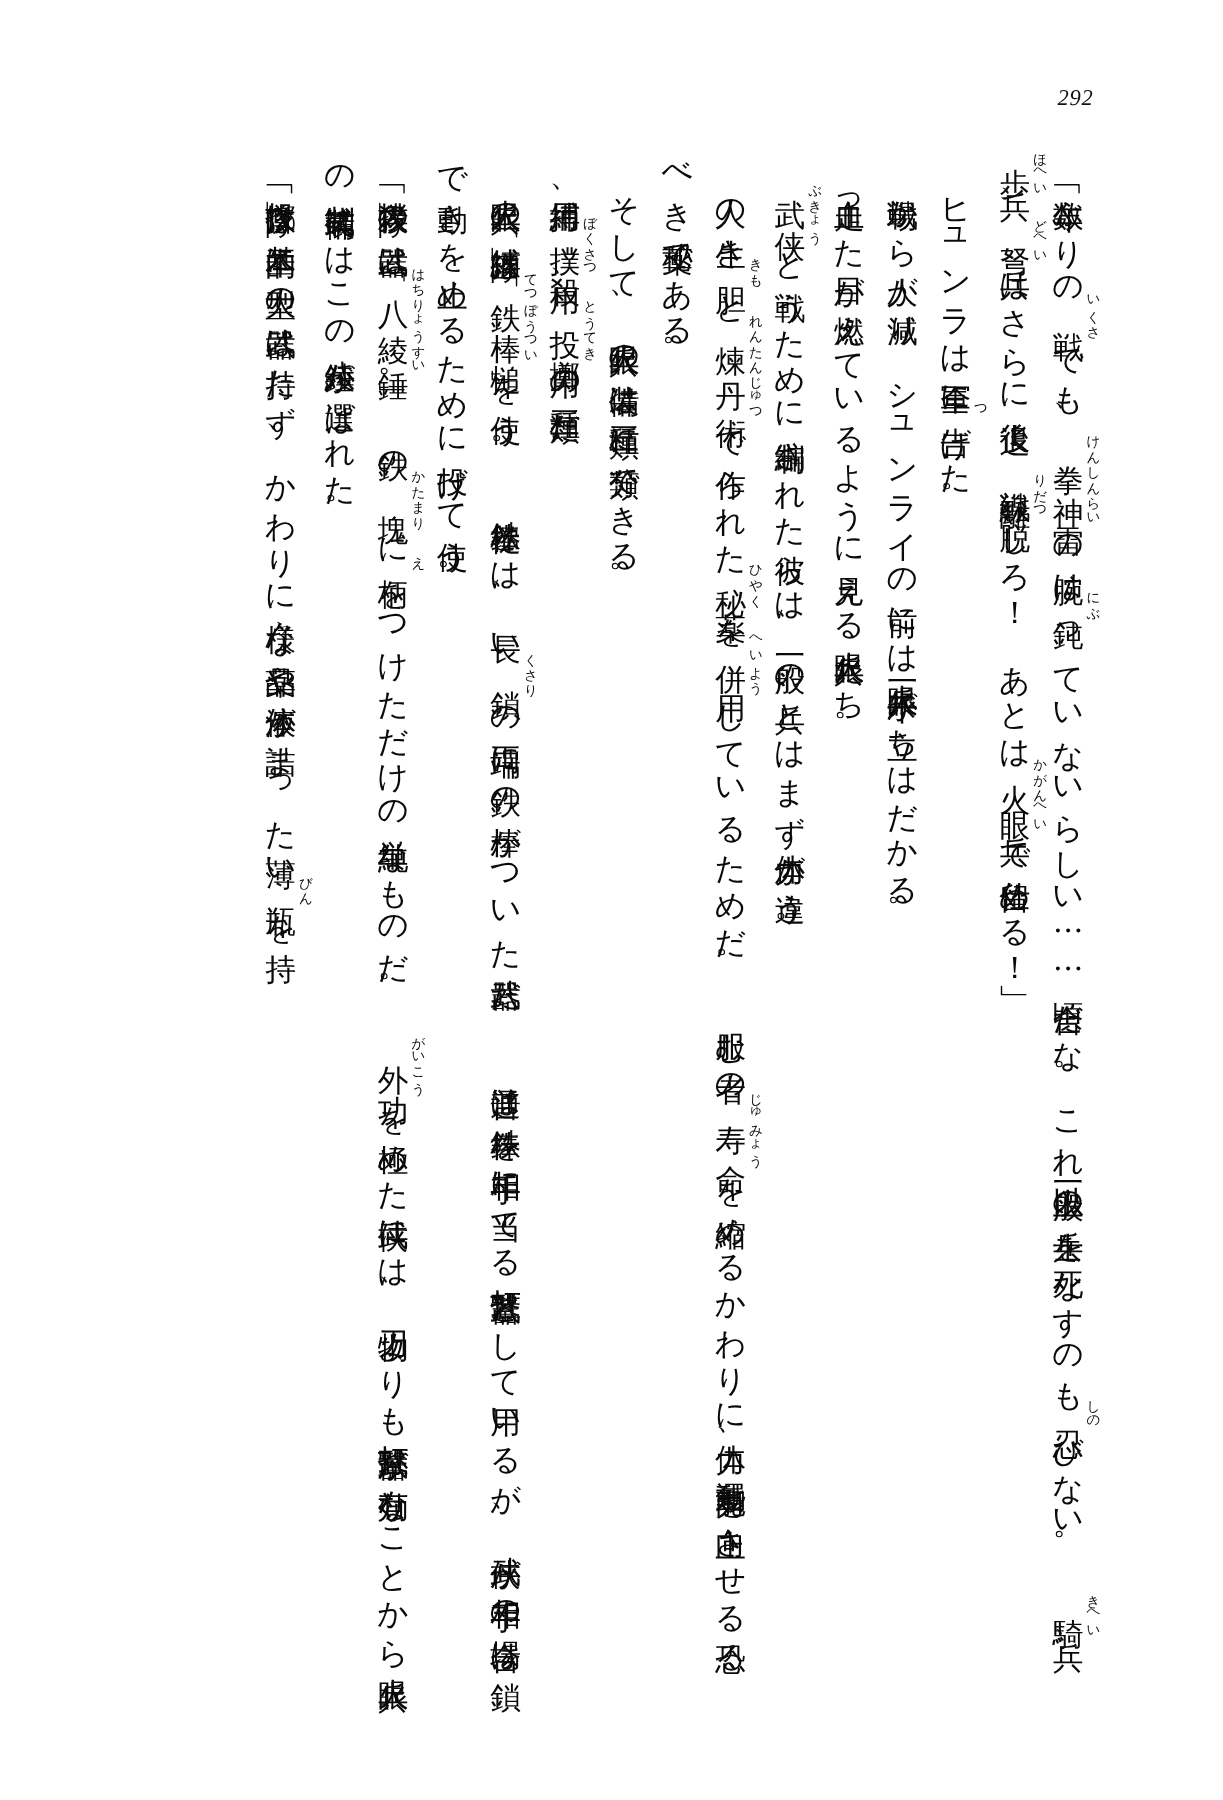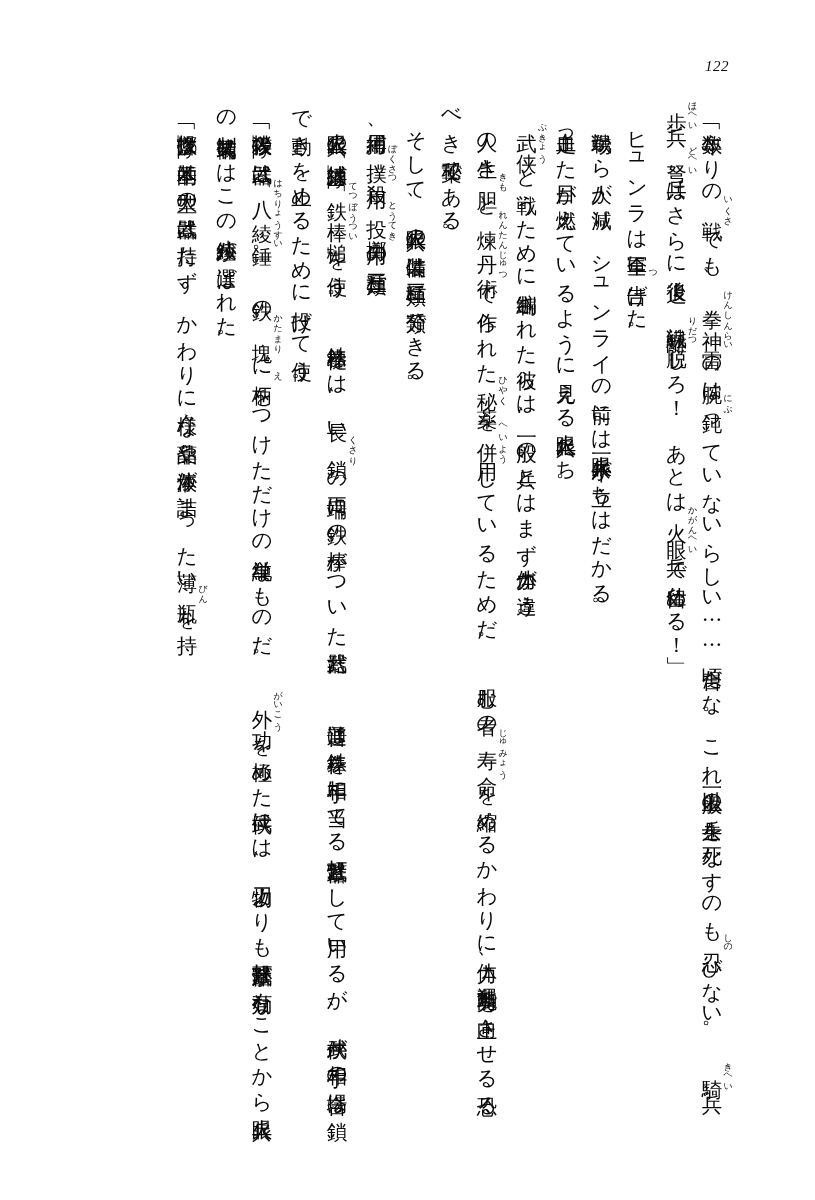--- a/index.html
+++ b/index.html
@@ -66,21 +66,21 @@
     letter-spacing: 0px;
     line-height: 1;
     font-family: "DejaVu Serif", "Liberation Serif", serif;
   }
 </style>
 </head>
 <body>
 
 <div id="page">
 
-  <div id="page-number">122</div>
+  <div id="page-number">292</div>
 
   <div id="text-body">
 
     <span class="para">「数年ぶりの<ruby>戦<rt>いくさ</rt></ruby>でも、<ruby>拳神雷<rt>けんしんらい</rt></ruby>の腕は<ruby>鈍<rt>にぶ</rt></ruby>っていないらしい……頃合だな。これ以上一般の兵士を死なすのも<ruby>忍<rt>しの</rt></ruby>びない。　<ruby>騎兵<rt>きへい</rt></ruby>、<ruby>歩兵<rt>ほへい</rt></ruby>、<ruby>弩兵<rt>どへい</rt></ruby>はさらに後退！　戦線<ruby>離脱<rt>りだつ</rt></ruby>しろ！　あとは<ruby>火眼兵<rt>かがんへい</rt></ruby>で仕留める！」</span>
 
     <span class="para">ヒュンラは全軍に<ruby>告<rt>つ</rt></ruby>げた。</span>
 
     <span class="para">戦場から人が減り、シュンライの前には火眼兵一千が立ちはだかる。</span>
 
     <span class="para">血走った目が燃えているように見える火眼兵たち。</span>

